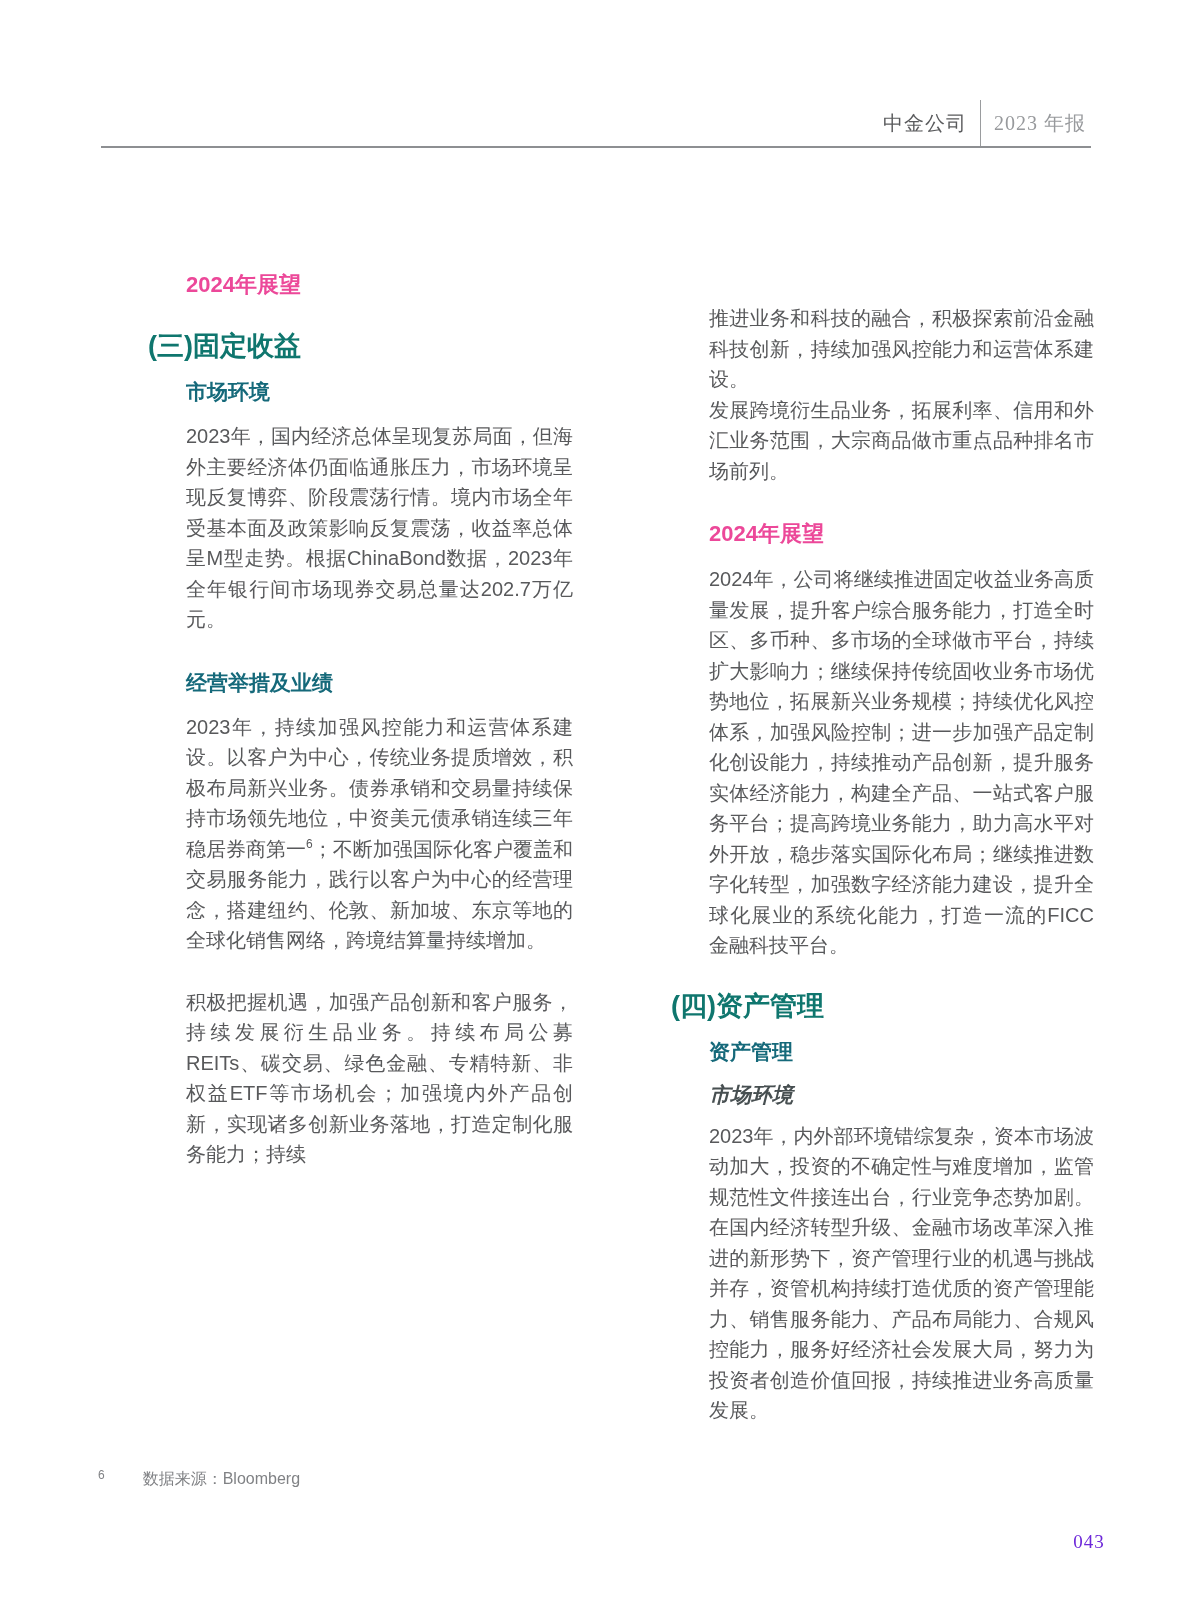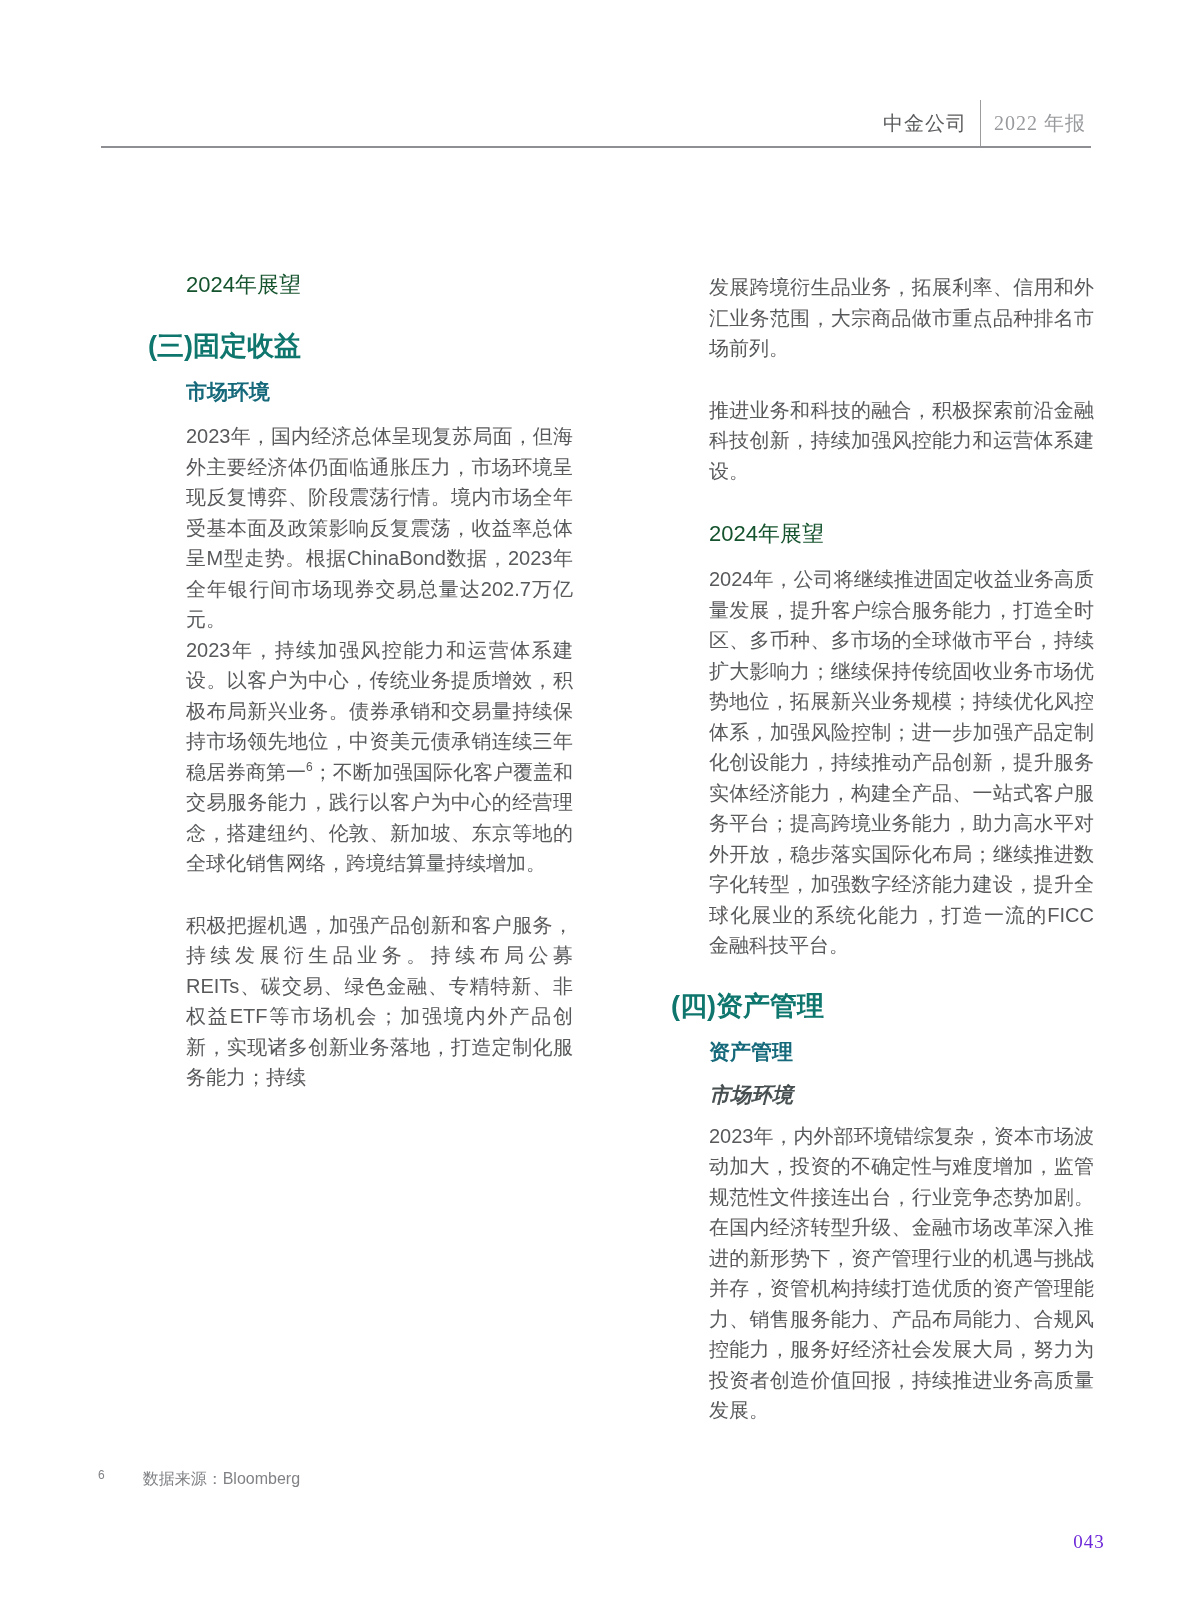--- a/index.html
+++ b/index.html
@@ -55,22 +55,22 @@
     font-size: 12px;
     line-height: 0;
     vertical-align: super;
     color: #58595b;
   }
 
   .h-sub {
     margin: 0 0 17px 0;
     font-size: 22px;
     line-height: 26px;
-    font-weight: normal;
-    color: #14532d;
+    font-weight: bold;
+    color: #ec4899;
   }
   .h-section {
     margin: 32px 0 17px -38px;
     font-size: 27px;
     line-height: 32px;
     font-weight: bold;
     color: #0f766e;
   }
   .h-sub3 {
     margin: 0 0 16px 0;
@@ -118,39 +118,40 @@
   }
 </style>
 </head>
 <body>
 
 <div class="page">
 
   <div class="header-box">
     <span class="header-company">中金公司</span>
     <span class="header-divider"></span>
-    <span class="header-report">2022 年报</span>
+    <span class="header-report">2023 年报</span>
   </div>
   <div class="header-rule"></div>
 
   <div class="col col-left">
     <div class="h-sub">2024年展望</div>
 
     <div class="h-section">(三)固定收益</div>
 
     <div class="h-sub3">市场环境</div>
     <p class="body-p">2023年，国内经济总体呈现复苏局面，但海外主要经济体仍面临通胀压力，市场环境呈现反复博弈、阶段震荡行情。境内市场全年受基本面及政策影响反复震荡，收益率总体呈M型走势。根据ChinaBond数据，2023年全年银行间市场现券交易总量达202.7万亿元。</p>
 
+    <div class="h-sub3 mt-head">经营举措及业绩</div>
     <p class="body-p"><span>2023年，持续加强风控能力和运营体系建设。以客户为中心，传统业务提质增效，积极布局新兴业务。债券承销和交易量持续保持市场领先地位，中资美元债承销连续三年稳居券商第一</span><sup>6</sup><span>；不断加强国际化客户覆盖和交易服务能力，践行以客户为中心的经营理念，搭建纽约、伦敦、新加坡、东京等地的全球化销售网络，跨境结算量持续增加。</span></p>
     <p class="body-p mt-gap">积极把握机遇，加强产品创新和客户服务，持续发展衍生品业务。持续布局公募REITs、碳交易、绿色金融、专精特新、非权益ETF等市场机会；加强境内外产品创新，实现诸多创新业务落地，打造定制化服务能力；持续</p>
   </div>
 
   <div class="col col-right">
+    <p class="body-p mt-gap">推进业务和科技的融合，积极探索前沿金融科技创新，持续加强风控能力和运营体系建设。</p>
     <p class="body-p">发展跨境衍生品业务，拓展利率、信用和外汇业务范围，大宗商品做市重点品种排名市场前列。</p>
-    <p class="body-p mt-gap">推进业务和科技的融合，积极探索前沿金融科技创新，持续加强风控能力和运营体系建设。</p>
 
     <div class="h-sub mt-head">2024年展望</div>
     <p class="body-p">2024年，公司将继续推进固定收益业务高质量发展，提升客户综合服务能力，打造全时区、多币种、多市场的全球做市平台，持续扩大影响力；继续保持传统固收业务市场优势地位，拓展新兴业务规模；持续优化风控体系，加强风险控制；进一步加强产品定制化创设能力，持续推动产品创新，提升服务实体经济能力，构建全产品、一站式客户服务平台；提高跨境业务能力，助力高水平对外开放，稳步落实国际化布局；继续推进数字化转型，加强数字经济能力建设，提升全球化展业的系统化能力，打造一流的FICC金融科技平台。</p>
 
     <div class="h-section" style="margin-top:29px;">(四)资产管理</div>
 
     <div class="h-sub3" style="margin-top:4px; margin-bottom:0;">资产管理</div>
     <div class="h-kai">市场环境</div>
     <p class="body-p">2023年，内外部环境错综复杂，资本市场波动加大，投资的不确定性与难度增加，监管规范性文件接连出台，行业竞争态势加剧。在国内经济转型升级、金融市场改革深入推进的新形势下，资产管理行业的机遇与挑战并存，资管机构持续打造优质的资产管理能力、销售服务能力、产品布局能力、合规风控能力，服务好经济社会发展大局，努力为投资者创造价值回报，持续推进业务高质量发展。</p>
   </div>

